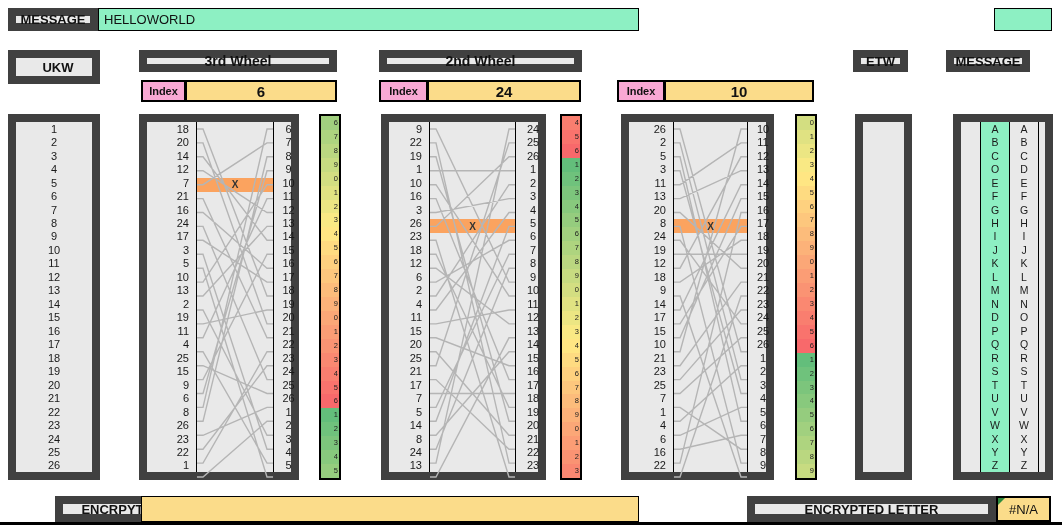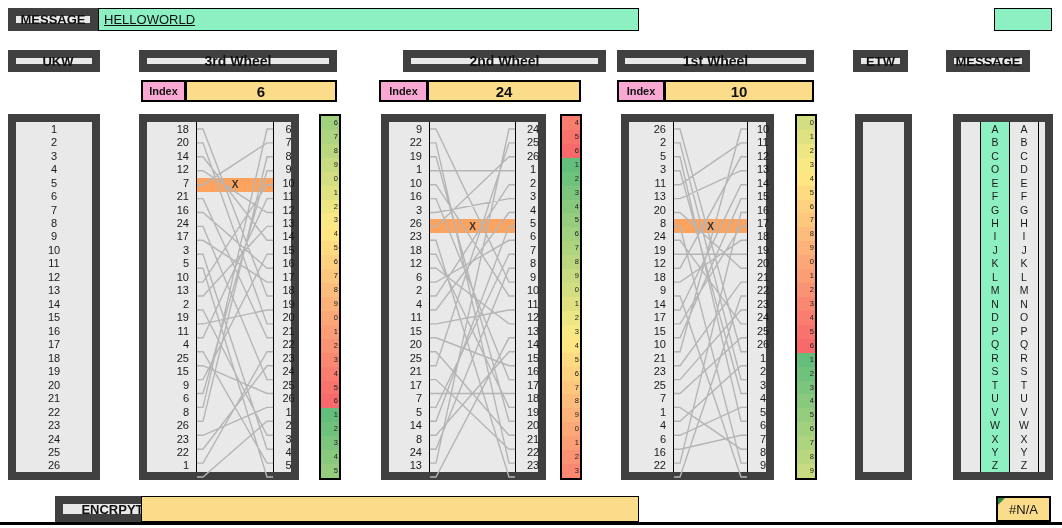--- a/index.html
+++ b/index.html
@@ -3,34 +3,34 @@
 <meta charset="utf-8">
 <style>
   *{box-sizing:border-box;margin:0;padding:0;}
   html,body{background:#fff;}
   .canvas{position:relative;width:1062px;height:528px;background:#fff;
           font-family:"Liberation Sans",sans-serif;color:#111;overflow:hidden;}
 
   .abs{position:absolute;}
   .gbox{position:absolute;background:#e9e9e9;border:8px solid #404040;}
   .lbl{display:flex;align-items:center;justify-content:center;font-weight:bold;font-size:13px;}
-  .mint{background:#8df0c3;border:1.5px solid #000;text-decoration:underline;}
+  .mint{background:#8df0c3;border:1.5px solid #000;}
   .wheat{background:#fbdc8a;}
 
   
   #msg-label{left:8px;top:8px;width:90px;height:23px;}
   #msg-value{left:98px;top:8px;width:541px;height:23px;display:flex;align-items:center;
              padding-left:5px;font-size:13px;}
   #unenc-label{left:747px;top:8px;width:247px;height:23px;}
   #unenc-value{left:994px;top:8px;width:58px;height:23px;}
 
   
-  #ukw-header{left:8px;top:50px;width:92px;height:22px;padding-left:8px;}
+  #ukw-header{left:8px;top:50px;width:92px;height:34px;padding-left:8px;}
   #w0-header{left:139px;top:50px;width:198px;height:22px;font-size:14px;}
-  #w1-header{left:379px;top:50px;width:203px;height:22px;font-size:14px;margin-left:24px;}
+  #w1-header{left:379px;top:50px;width:203px;height:22px;font-size:14px;}
   #w2-header{left:617px;top:50px;width:197px;height:22px;font-size:14px;}
   #etw-header{left:853px;top:50px;width:55px;height:22px;}
   #stecker-header{left:946px;top:50px;width:84px;height:22px;}
 
   
   .ixlabel{background:#f9a8d4;border:2px solid #000;font-size:11px;font-weight:bold;
            display:flex;align-items:center;justify-content:center;position:absolute;}
   .ixval{border:2px solid #000;font-size:15px;font-weight:bold;
          display:flex;align-items:center;justify-content:center;position:absolute;}
   #w0-ixlabel{left:141px;top:80px;width:45px;height:22px;}
@@ -97,21 +97,20 @@
 
 <div class="canvas">
 
   <div class="gbox lbl" id="msg-label">MESSAGE</div>
   <div class="abs mint" id="msg-value">HELLOWORLD</div>
   <div class="abs mint" id="unenc-value"></div>
 
   <div class="gbox lbl" id="ukw-header">UKW</div>
   <div class="gbox lbl" id="w0-header">3rd Wheel</div>
   <div class="gbox lbl" id="w1-header">2nd Wheel</div>
-  <div class="gbox lbl" id="w2-header">1st Wheel</div>
   <div class="gbox lbl" id="etw-header">ETW</div>
   <div class="gbox lbl" id="stecker-header">MESSAGE</div>
 
   <div class="ixlabel" id="w0-ixlabel">Index</div>
   <div class="ixval wheat" id="w0-ixval">6</div>
   <div class="ixlabel" id="w1-ixlabel">Index</div>
   <div class="ixval wheat" id="w1-ixval">24</div>
   <div class="ixlabel" id="w2-ixlabel">Index</div>
   <div class="ixval wheat" id="w2-ixval">10</div>
 
@@ -639,18 +638,19 @@
         <div class="cell c lt">W</div>
         <div class="cell c lt">X</div>
         <div class="cell c lt">Y</div>
         <div class="cell c lt">Z</div>
       </div>
   </div>
 
   <div class="abs" id="bottom-line"></div>
   <div class="gbox lbl" id="enc-label">ENCRPYTED</div>
   <div class="abs wheat" id="enc-value"></div>
+  <div class="gbox lbl" id="encletter-label">ENCRYPTED LETTER</div>
   <div class="abs wheat" id="encletter-value">
     <span class="tri"></span>
     <span>#N/A</span>
   </div>
 
 </div>
 
 </body></html>

